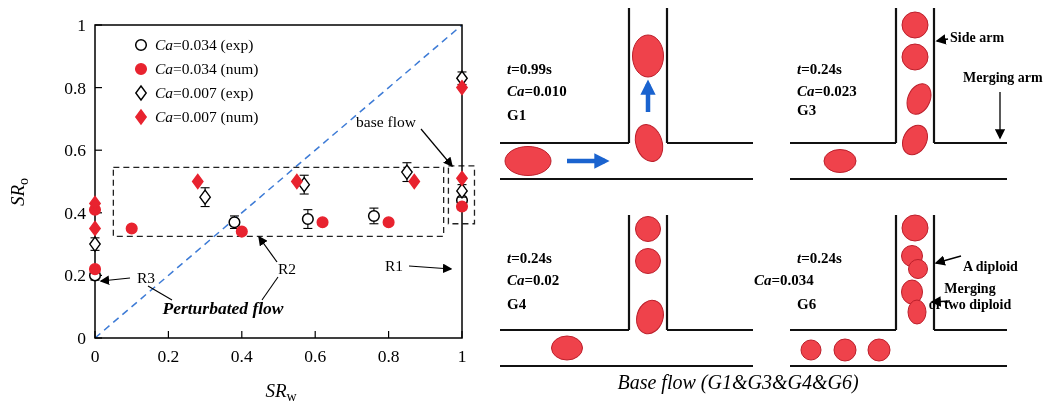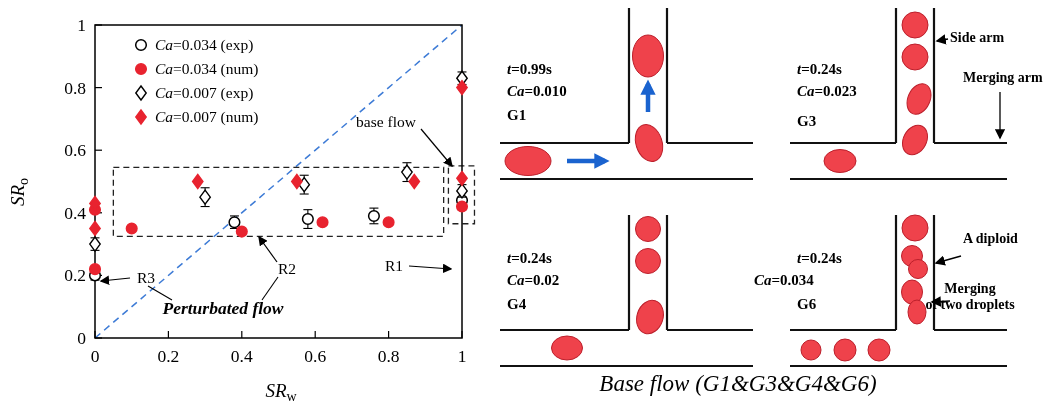--- a/index.html
+++ b/index.html
@@ -6,21 +6,21 @@
   html,body { background:#fff; }
   body { font-family:"Liberation Serif", serif; }
   #figure { position:relative; width:1054px; height:407px; background:#fff; overflow:hidden; }
   #figure svg { position:absolute; top:0; }
   #chart-svg { left:0; }
   #panels-svg { left:495px; }
   .plabel { position:absolute; font:15px "Liberation Serif", serif; color:#000; white-space:nowrap; line-height:1.12; }
   .b { font-weight:bold; }
   .it { font-style:italic; }
   .center { text-align:center; }
-  .caption { font-style:italic; font-size:23px; white-space:nowrap; }
+  .caption { font-style:italic; font-size:20px; white-space:nowrap; }
   .callout { font-size:14px; font-weight:bold; }
   
   .tick { font:17.5px "Liberation Serif", serif; fill:#000; }
   .legend-text { font:15.5px "Liberation Serif", serif; fill:#000; }
   .axis-label { font:19px "Liberation Serif", serif; fill:#000; }
   .ann { font:15.5px "Liberation Serif", serif; fill:#000; }
   .ann-b { font:bold italic 17.5px "Liberation Serif", serif; fill:#000; }
   .itv { font-style:italic; }
   .subt { font-size:14px; }
 </style>
@@ -227,32 +227,32 @@
       <line x1="455" y1="301" x2="437" y2="302" marker-end="url(#ah2)"></line>
     </g>
   </svg>
 
   <div class="plabel b" style="left:507px; top:61px"><span class="it">t</span><span>=0.99s</span></div>
   <div class="plabel b" style="left:507px; top:83px"><span class="it">Ca</span><span>=0.010</span></div>
   <div class="plabel b" style="left:507px; top:107px">G1</div>
 
   <div class="plabel b" style="left:797px; top:61px"><span class="it">t</span><span>=0.24s</span></div>
   <div class="plabel b" style="left:797px; top:83px"><span class="it">Ca</span><span>=0.023</span></div>
-  <div class="plabel b" style="left:797px; top:113px">G3</div>
+  <div class="plabel b" style="left:797px; top:102px">G3</div>
 
   <div class="plabel b" style="left:507px; top:250px"><span class="it">t</span><span>=0.24s</span></div>
   <div class="plabel b" style="left:507px; top:272px"><span class="it">Ca</span><span>=0.02</span></div>
   <div class="plabel b" style="left:507px; top:296px">G4</div>
 
   <div class="plabel b" style="left:797px; top:250px"><span class="it">t</span><span>=0.24s</span></div>
   <div class="plabel b" style="left:754px; top:272px"><span class="it">Ca</span><span>=0.034</span></div>
   <div class="plabel b" style="left:797px; top:296px">G6</div>
 
   <div class="plabel callout" style="left:950px; top:30px">Side arm</div>
   <div class="plabel callout" style="left:963px; top:70px">Merging arm</div>
-  <div class="plabel callout" style="left:963px; top:231px">A diploid</div>
+  <div class="plabel callout" style="left:963px; top:259px">A diploid</div>
   <div class="plabel callout center" style="left:918px; top:281px; width:104px; white-space:normal">
     <div>Merging</div>
-    <div>of two droplets</div>
+    <div>of two diploid</div>
   </div>
   <div class="plabel caption center" style="left:588px; top:371px; width:300px">Base flow (G1&amp;G3&amp;G4&amp;G6)</div>
 
 </div>
 
 </body></html>

